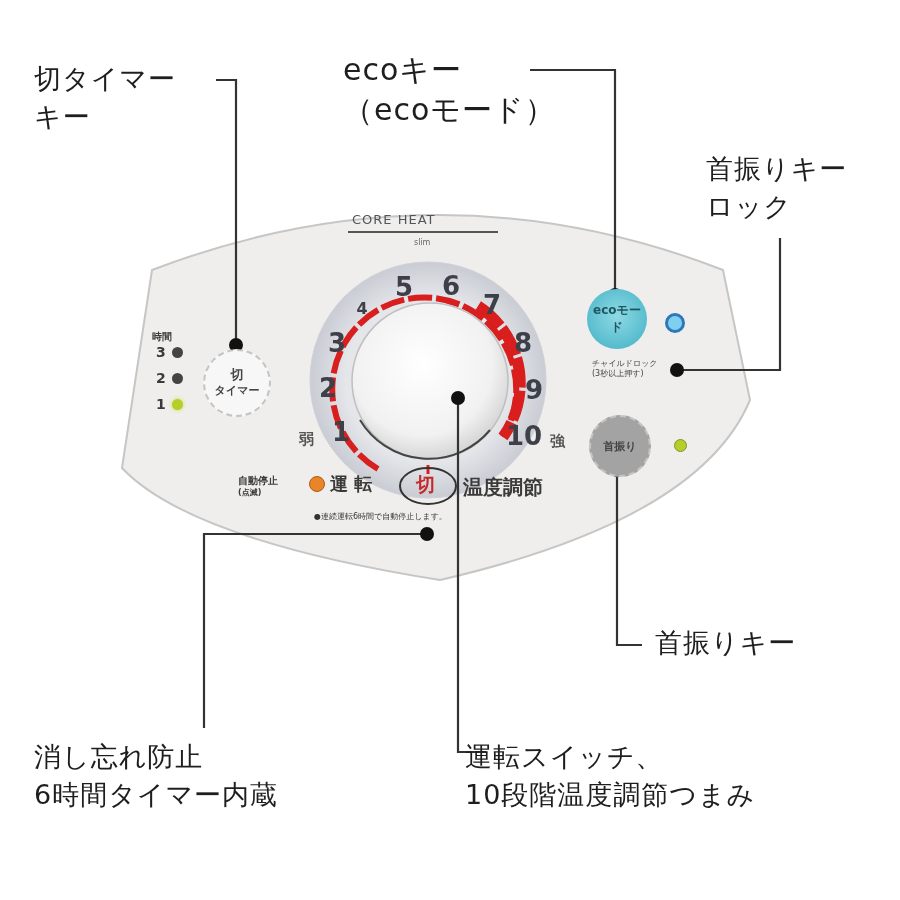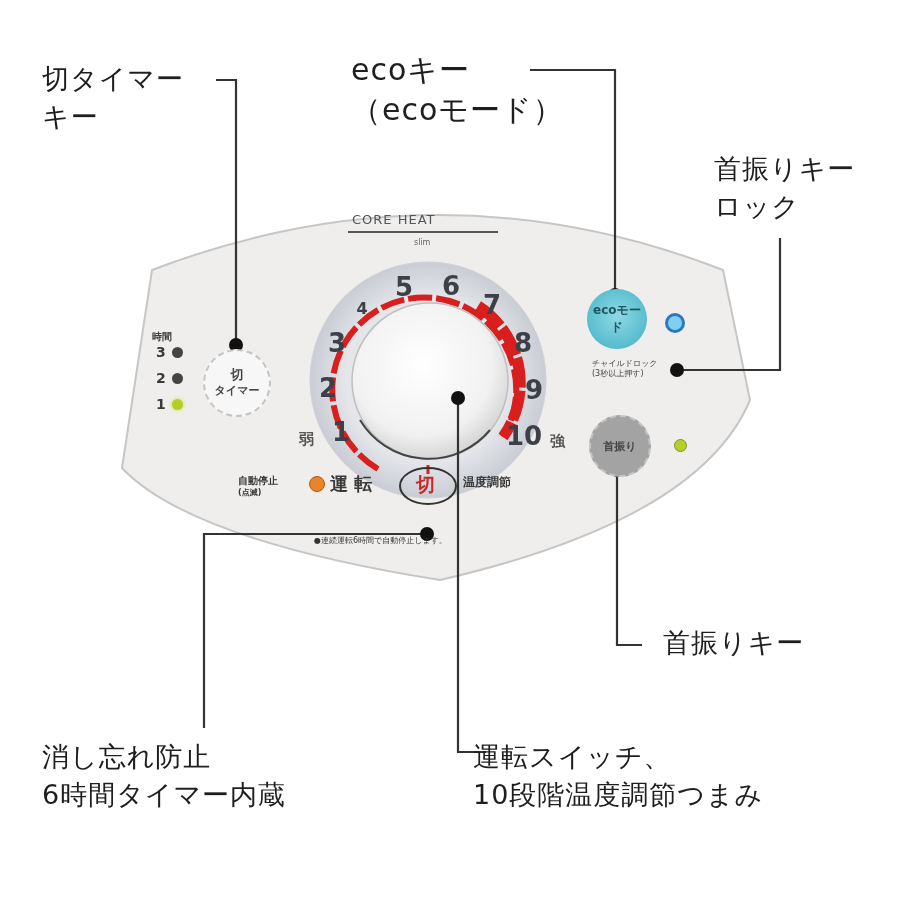--- a/index.html
+++ b/index.html
@@ -1,21 +1,21 @@
 <!DOCTYPE html>
 <html><head>
 <meta charset="utf-8">
 <style>
   html, body { margin:0; padding:0; background:#ffffff; }
   body { width:900px; height:900px; position:relative; overflow:hidden;
          font-family:"DejaVu Sans","Liberation Sans",sans-serif; color:#1c1c1c; }
   .stage { position:absolute; left:0; top:0; width:900px; height:900px; }
   svg.base { position:absolute; left:0; top:0; }
   .callout { position:absolute; font-size:27px; line-height:38px; font-weight:500; color:#1e1e1e; white-space:nowrap; letter-spacing:1px; }
-  .callout span { display:block;margin-left:8px; }
+  .callout span { display:block; }
   .ptext { position:absolute; white-space:nowrap; color:#3a3a3a; }
   .num { position:absolute; font-family:"DejaVu Sans",sans-serif; font-weight:bold; font-size:26px; color:#3d4048; transform:translate(-50%,-50%); }
   .btn { position:absolute; border-radius:50%; display:flex; align-items:center; justify-content:center; text-align:center; }
   .led { position:absolute; border-radius:50%; }
   .dot { position:absolute; width:14px; height:14px; border-radius:50%; background:#111; transform:translate(-50%,-50%); }
 </style>
 </head>
 <body>
 
 <div class="stage">
@@ -141,16 +141,16 @@
   <div class="btn" style="left:589px;top:415px;width:58px;height:58px;border:2px dashed #c4c4c4;background:#a3a3a3;font-size:11px;font-weight:bold;color:#444">首振り</div>
   <div class="led" style="left:674px;top:439px;width:11px;height:11px;background:#b5cf2a;border:1px solid #7f9620"></div>
 
   <div class="ptext" style="left:238px;top:475px;font-size:10px;line-height:11px;font-weight:bold">
     <span>自動停止</span><br>
     <span style="font-size:8px">(点滅)</span>
   </div>
   <div class="led" style="left:309px;top:476px;width:14px;height:14px;background:#e8842a;border:1px solid #b05a10"></div>
   <div class="ptext" style="left:330px;top:472px;font-size:18px;font-weight:bold;color:#3a3a3a">運 転</div>
   <div class="ptext" style="left:416px;top:472px;font-size:19px;font-weight:bold;color:#c62828">切</div>
-  <div class="ptext" style="left:463px;top:474px;font-size:12px;font-weight:bold;color:#3a3a3a">温度調節</div>
-  <div class="ptext" style="left:314px;top:535px;font-size:8px;color:#333">●連続運転6時間で自動停止します。</div>
+  <div class="ptext" style="left:463px;top:474px;font-size:20px;font-weight:bold;color:#3a3a3a">温度調節</div>
+  <div class="ptext" style="left:314px;top:511px;font-size:8px;color:#333">●連続運転6時間で自動停止します。</div>
 
 </div>
 
 </body></html>

